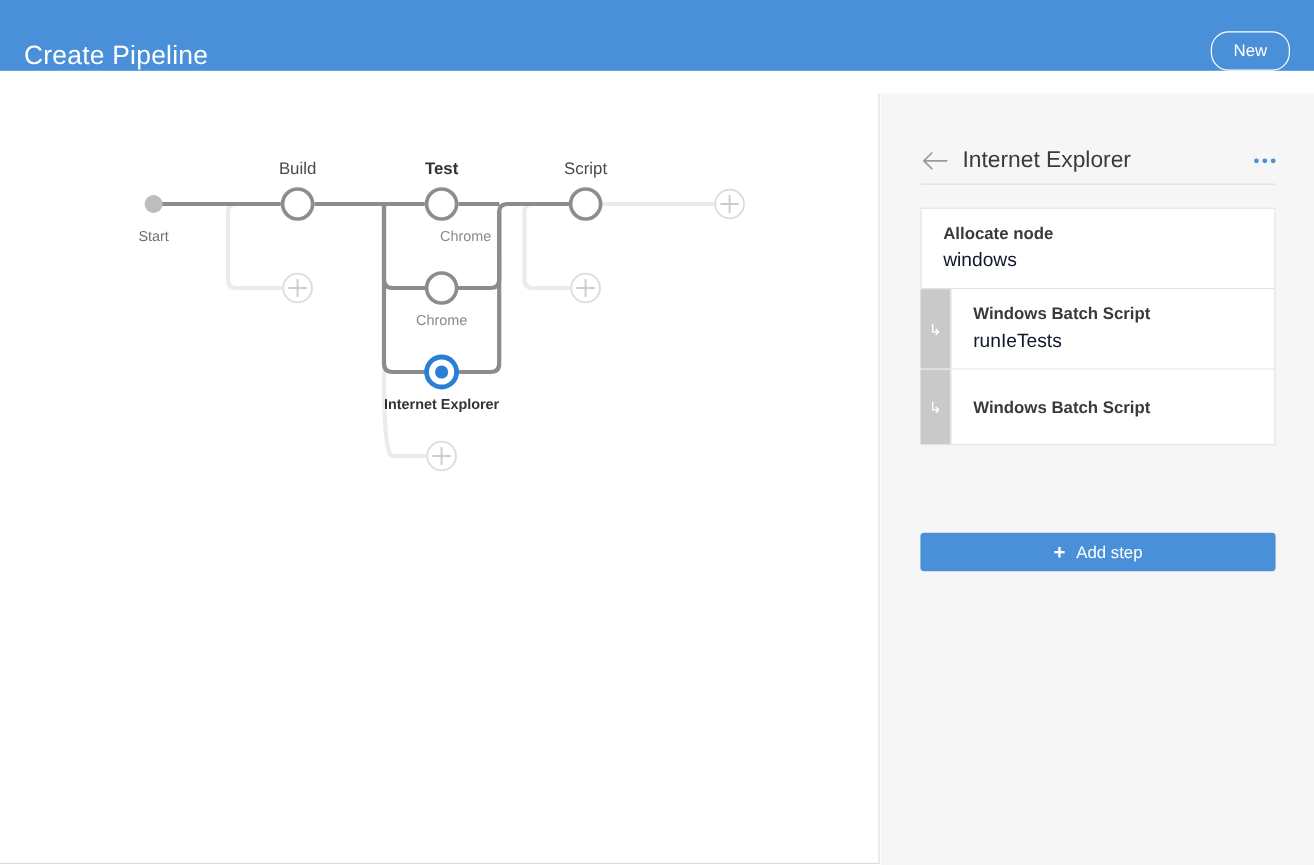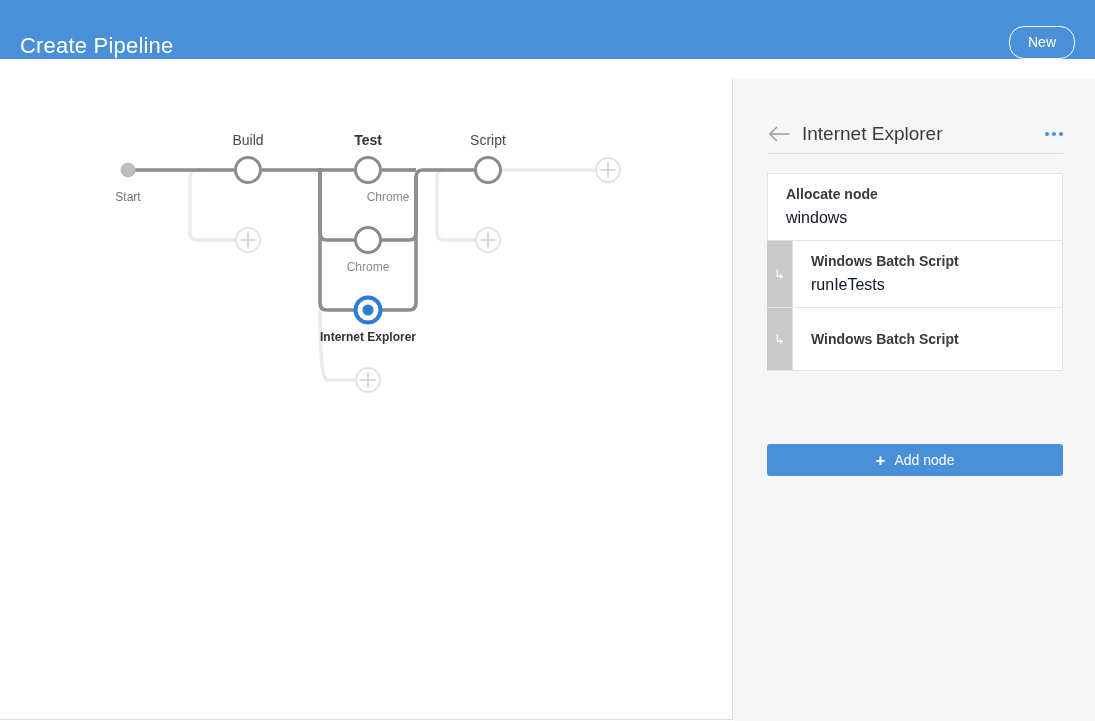--- a/index.html
+++ b/index.html
@@ -270,18 +270,18 @@
         <div class="indent-bar">↳</div>
         <div class="step-body">
           <div class="step-title">Windows Batch Script</div>
         </div>
       </div>
 
     </div>
 
     <button class="add-step" style="top:366px;">
       <span class="plus-glyph">+</span>
-      <span>Add node</span>
+      <span>Add step</span>
     </button>
 
   </div>
 
 </div>
 
 </body></html>

